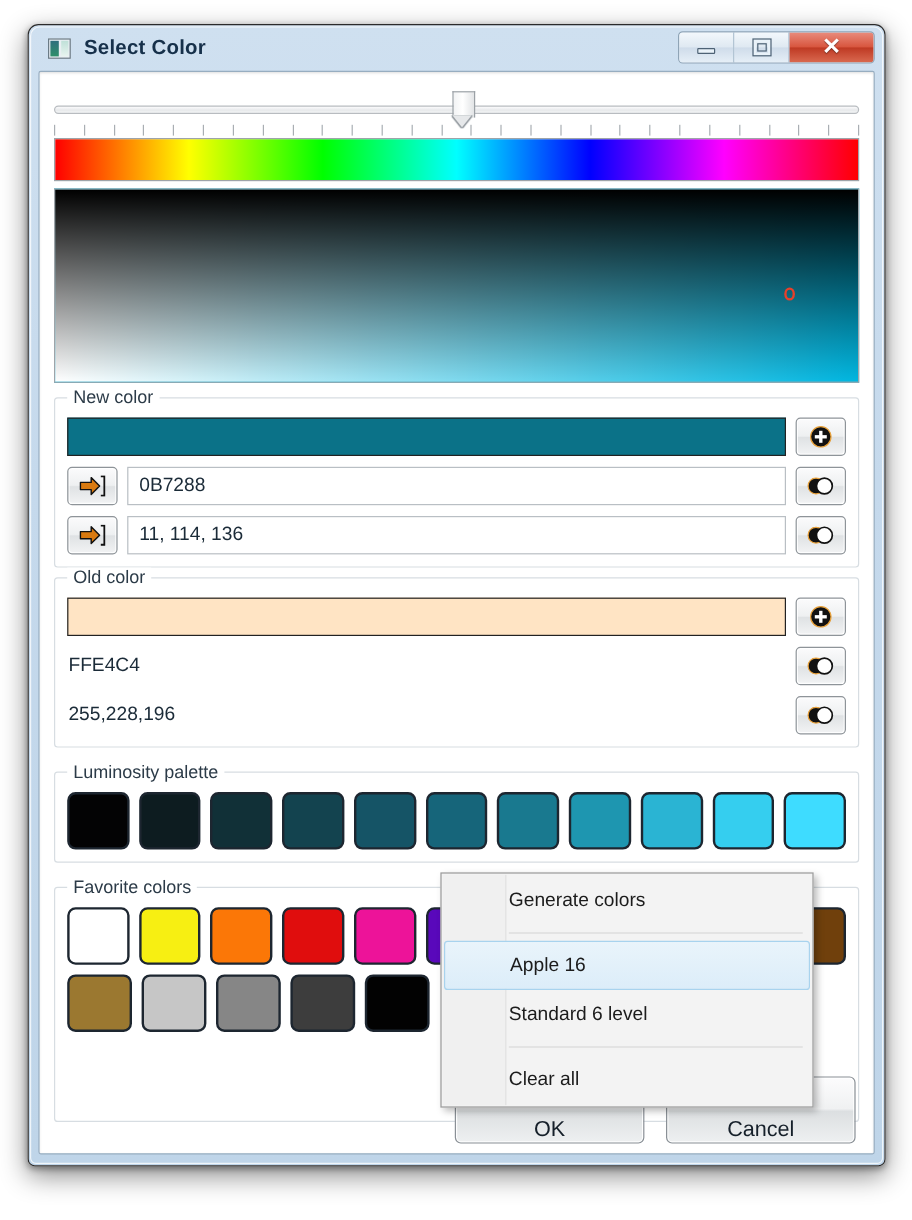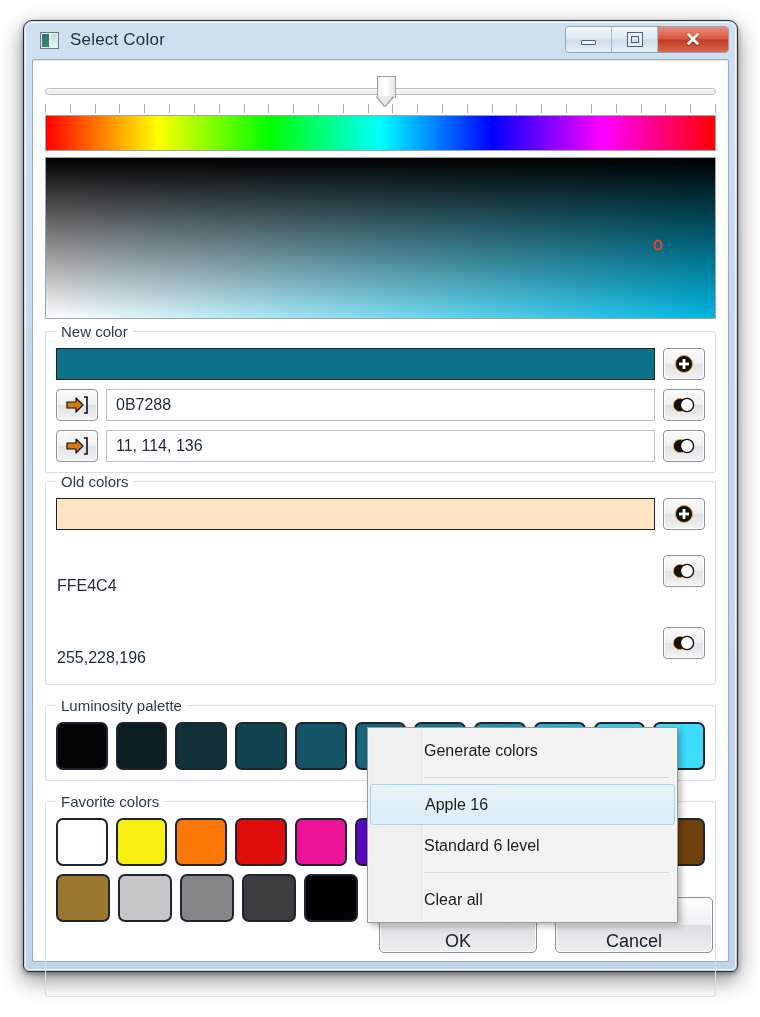--- a/index.html
+++ b/index.html
@@ -56,20 +56,21 @@
     content: "";
     position: absolute; left: 10px; top: 1px;
     width: 6px; height: 13px;
     background: linear-gradient(to bottom, #bfe0d8, #e8f4ef);
   }
   .title-text {
     font-size: 17px;
     color: #16304a;
     letter-spacing: 0.2px;
     white-space: nowrap;
+    font-weight: bold;
   }
 
   .win-buttons {
     position: absolute;
     right: 8px; top: 5px;
     display: flex;
     height: 27px;
     border: 1px solid #8fa4b6;
     border-radius: 4px;
     overflow: hidden;
@@ -256,21 +257,20 @@
     color: #1b2b38;
     cursor: text;
   }
   .static-val {
     height: 32px;
     flex: 1;
     display: flex; align-items: center;
     padding: 0 1px;
     font-size: 16px;
     color: #1b2b38;
-    margin-top: 31px;
   }
   .line {
     display: flex;
     align-items: center;
     gap: 8px;
     margin-bottom: 9px;
   }
   .line:last-child { margin-bottom: 0; }
 
   
@@ -471,21 +471,21 @@
           <div class="tbtn">
             <svg width="24" height="16" viewBox="0 0 24 16">
               <circle cx="8" cy="8" r="6.6" fill="#111" stroke="#e9a23b" stroke-width="1"></circle>
               <circle cx="15" cy="8" r="6.6" fill="#fff" stroke="#111" stroke-width="1.4"></circle>
             </svg>
           </div>
         </div>
       </div>
 
       <div class="group">
-        <span class="group-label">Old colors</span>
+        <span class="group-label">Old color</span>
 
         <div class="line">
           <div class="swatch-big" id="old-swatch" style="background: rgb(255, 228, 196);"></div>
           <div class="tbtn">
             <svg width="20" height="20" viewBox="0 0 20 20">
               <circle cx="10" cy="10" r="8.5" fill="#111" stroke="#e9a23b" stroke-width="1"></circle>
               <rect x="5" y="8.6" width="10" height="2.8" fill="#fff"></rect>
               <rect x="8.6" y="5" width="2.8" height="10" fill="#fff"></rect>
             </svg>
           </div>

